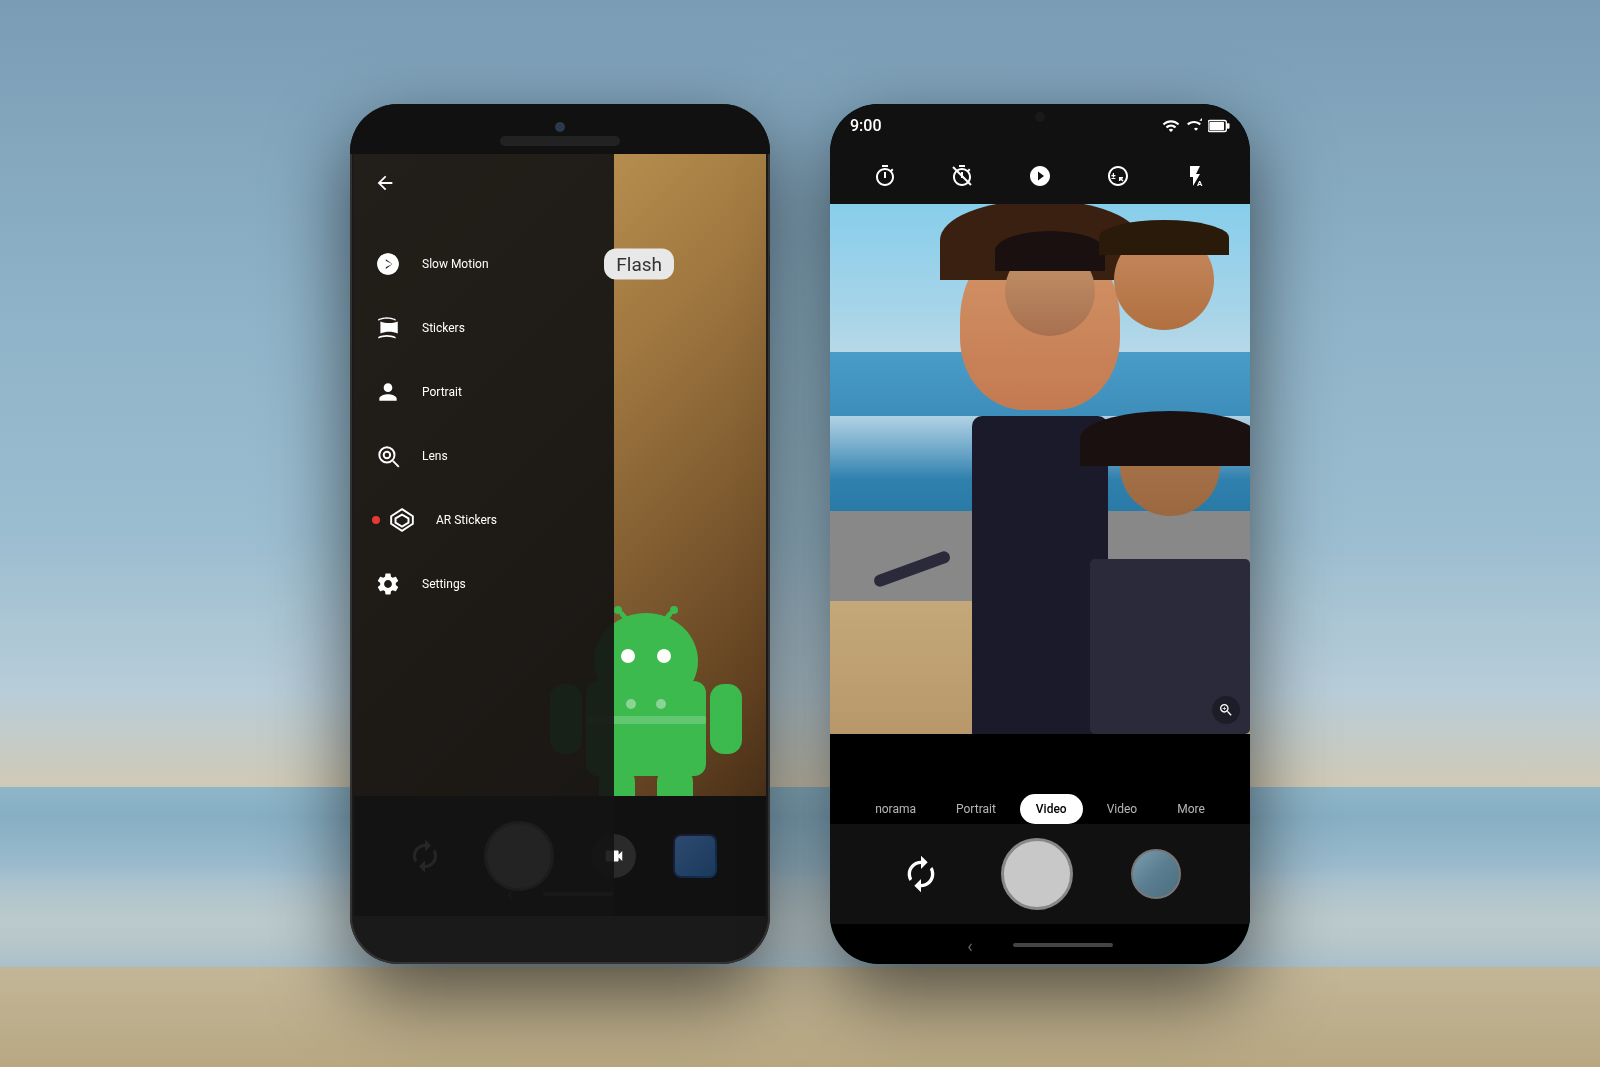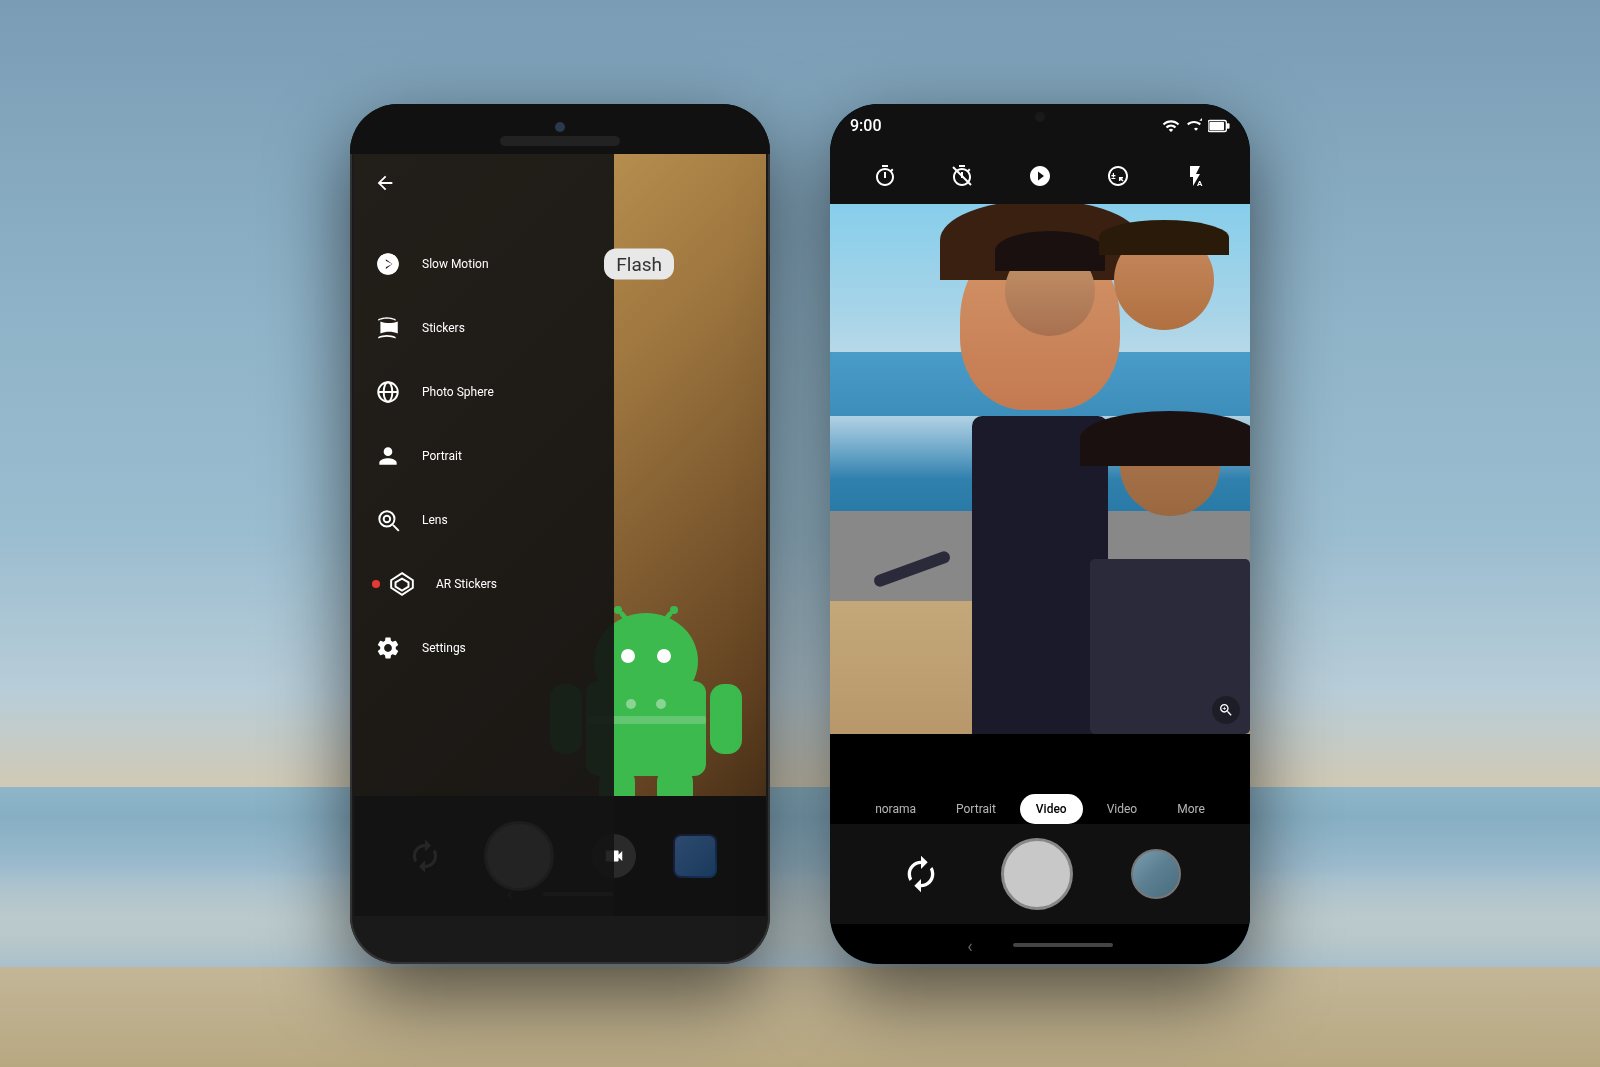--- a/index.html
+++ b/index.html
@@ -495,30 +495,20 @@
 
           <div class="menu-item">
             <div class="menu-item-icon">
               <svg width="26" height="26" viewBox="0 0 24 24" fill="white">
                 <path d="M21 6c-2.55.93-5.28 1.43-8 1.43-2.72 0-5.45-.5-8-1.43v11c2.55-.93 5.28-1.43 8-1.43 2.72 0 5.45.5 8 1.43V6zM3 5.28C5.45 4.15 8.2 3.57 11 3.57c2.8 0 5.55.58 8 1.71v-1.5C16.54 2.7 13.8 2 11 2 8.2 2 5.45 2.7 3 3.78v1.5zM19 20.22C16.55 19.09 13.8 18.43 11 18.43c-2.8 0-5.55.66-8 1.79v1.5C5.46 20.65 8.2 20 11 20c2.8 0 5.54.65 8 1.72v-1.5z"></path>
               </svg>
             </div>
             <span class="menu-item-label">Stickers</span>
           </div>
 
-          <div class="menu-item">
-            <div class="menu-item-icon">
-              <svg width="26" height="26" viewBox="0 0 24 24" fill="none" stroke="white" stroke-width="1.8">
-                <circle cx="12" cy="12" r="9"></circle>
-                <ellipse cx="12" cy="12" rx="4" ry="9"></ellipse>
-                <line x1="3" y1="12" x2="21" y2="12"></line>
-              </svg>
-            </div>
-            <span class="menu-item-label">Photo Sphere</span>
-          </div>
 
           <div class="menu-item">
             <div class="menu-item-icon">
               <svg width="26" height="26" viewBox="0 0 24 24" fill="white">
                 <path d="M12 12c2.21 0 4-1.79 4-4s-1.79-4-4-4-4 1.79-4 4 1.79 4 4 4zm0 2c-2.67 0-8 1.34-8 4v2h16v-2c0-2.66-5.33-4-8-4z"></path>
               </svg>
             </div>
             <span class="menu-item-label">Portrait</span>
           </div>
 

